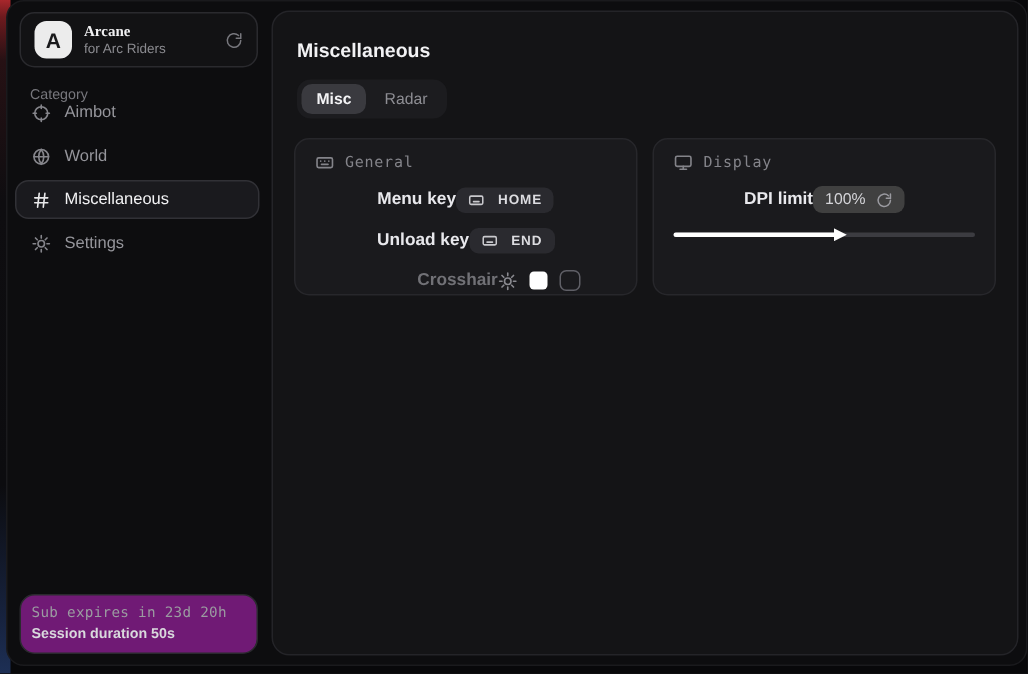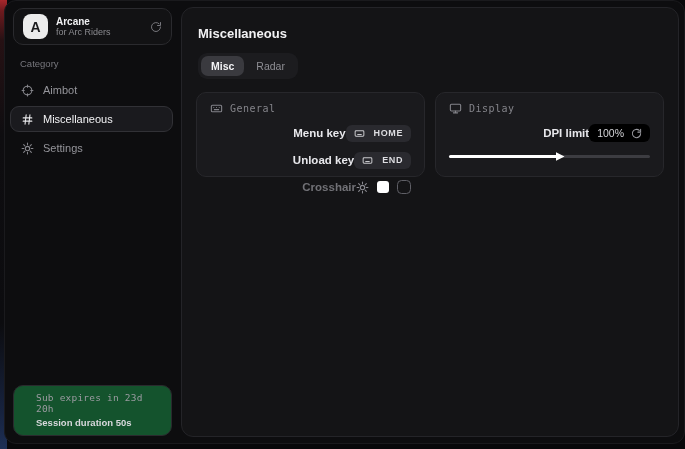--- a/index.html
+++ b/index.html
@@ -35,46 +35,46 @@
     border:1px solid #2a2a2e; border-radius:10px;
     display:flex; align-items:center; gap:8px; padding:0 9px;
     background:#121214;
   }
   .brand-logo {
     width:25px; height:25px; border-radius:8px; background:#ececec;
     color:#1a1a1c; font-weight:bold; font-size:14px;
     display:flex; align-items:center; justify-content:center; flex:0 0 auto;
   }
   .brand-text { flex:1; line-height:1.15; }
-  .brand-title { font-size:10px; font-weight:bold; color:#f0f0f2; }
+  .brand-title { font-size:10px; font-weight:bold; color:#f0f0f2;font-family:Liberation Serif, serif; }
   .brand-sub { font-size:9px; color:#8b8b90; }
   .brand-refresh { color:#77777d; display:flex; }
 
   .category-label {
     position:absolute; left:15px; top:57px;
     font-size:9.5px; color:#77777d;
   }
 
-  .nav { position:absolute; left:5px; right:4px; top:76px; }
+  .nav { position:absolute; left:5px; right:4px; top:61px; }
   .nav-item {
     height:26px; margin-bottom:3px; border-radius:9px;
     display:flex; align-items:center; gap:9px; padding:0 10px;
     color:#95959b; font-size:11px; border:1px solid transparent;
     cursor:pointer;
   }
   .nav-item .nicon { display:flex; color:#85858b; }
   .nav-item.active {
     background:#1a1a1e; border-color:#313136; color:#f2f2f4;
   }
   .nav-item.active .nicon { color:#e8e8ea; }
 
   .sub-box {
     position:absolute; left:8px; right:5px; bottom:7px;
     border:1px solid #2a2a2e; border-radius:10px;
-    padding:6px 9px 7px 22px; background:#14532d;
+    padding:6px 9px 7px 7px; background:#701a75;
   }
   .sub-line1 { font-size:9.5px; color:#9b9ba1; letter-spacing:0.2px; }
   .sub-line2 { font-size:9.5px; color:#d9d9dd; font-weight:bold; margin-top:3px; }
 
   
   .main-panel {
     position:absolute; left:176px; top:6px; right:5px; bottom:6px;
     background:#141416; border:1px solid #242428; border-radius:12px;
     padding:14px 14px;
   }
@@ -85,32 +85,32 @@
     background:#1c1c1f; border-radius:9px; padding:3px;
   }
   .tab {
     font-size:10.5px; padding:4px 10px; border-radius:7px;
     color:#8e8e94; cursor:pointer;
   }
   .tab.active { background:#3a3a3f; color:#f4f4f6; font-weight:bold; }
 
   .cards { display:flex; gap:10px; margin-top:13px; }
   .card {
-    width:234px; height:85px;
+    width:234px; height:105px;
     background:#1a1a1d; border:1px solid #27272b; border-radius:10px;
     padding:9px 13px 28px 13px;
   }
   .card-head {
     display:flex; align-items:center; gap:7px;
     color:#84848a; font-size:10px; letter-spacing:0.5px;
   }
   .card-head .cicon { display:flex; color:#84848a; }
 
   .row {
-    display:flex; align-items:center; justify-content:flex-end;
+    display:flex; align-items:center; justify-content:center;
     margin-top:9px; height:18px;
   }
   .row-label { font-size:11.5px; font-weight:bold; color:#e8e8ec; }
   .row-label.muted { color:#717176;margin-left:44px; }
 
   .key-btn {
     display:inline-flex; align-items:center; gap:9px;
     background:#2a2a2f; border-radius:6px; padding:3px 8px;
     font-size:9px; font-weight:bold; letter-spacing:0.6px; color:#dddde1;
     cursor:pointer;
@@ -122,21 +122,21 @@
   .swatch {
     width:12px; height:12px; border-radius:3px; background:#ffffff; cursor:pointer;
   }
   .checkbox {
     width:14px; height:14px; border-radius:4.5px;
     border:1.5px solid #5f5f66; background:transparent; cursor:pointer;
   }
 
   .dpi-ctrl {
     display:inline-flex; align-items:center; gap:7px;
-    background:#000000; border-radius:6px; padding:3px 8px;
+    background:#404040; border-radius:6px; padding:3px 8px;
     font-size:10.5px; color:#d4d4d8; cursor:pointer;
   }
   .dpi-ctrl .ricon { display:flex; color:#9a9aa0; }
 
   .fps-value { font-size:11.5px; font-weight:bold; color:#f0f0f2; }
   .fps-unit { color:#84848a; }
 
   .slider { position:relative; margin-top:10px; height:9px; cursor:pointer; }
   .slider-track {
     position:absolute; left:0; right:0; top:3px; height:3px;
@@ -183,20 +183,30 @@
         <span class="nicon">
           <svg width="13" height="13" viewBox="0 0 24 24" fill="none" stroke="currentColor" stroke-width="2" stroke-linecap="round">
               <circle cx="12" cy="12" r="8"></circle>
               <path d="M12 2v4M12 18v4M2 12h4M18 12h4"></path>
             </svg>
         </span>
         <span>Aimbot</span>
       </div>
 
 
+      <div class="nav-item">
+        <span class="nicon">
+          <svg width="13" height="13" viewBox="0 0 24 24" fill="none" stroke="currentColor" stroke-width="2" stroke-linecap="round">
+              <circle cx="12" cy="12" r="9"></circle>
+              <path d="M3 12h18"></path>
+              <path d="M12 3a14.5 14.5 0 0 1 0 18a14.5 14.5 0 0 1 0-18z"></path>
+            </svg>
+        </span>
+        <span>World</span>
+      </div>
 
       <div class="nav-item active">
         <span class="nicon">
           <svg width="13" height="13" viewBox="0 0 24 24" fill="none" stroke="currentColor" stroke-width="2" stroke-linecap="round">
               <path d="M4 9h16M4 15h16M9.5 3.5l-2 17M16.5 3.5l-2 17"></path>
             </svg>
         </span>
         <span>Miscellaneous</span>
       </div>
 

